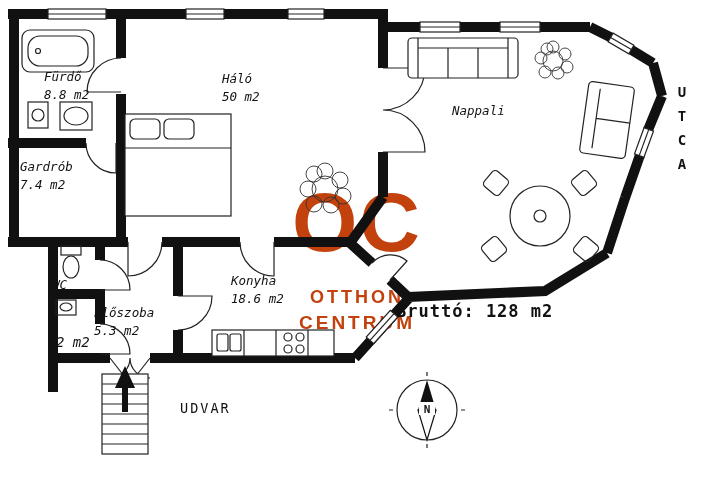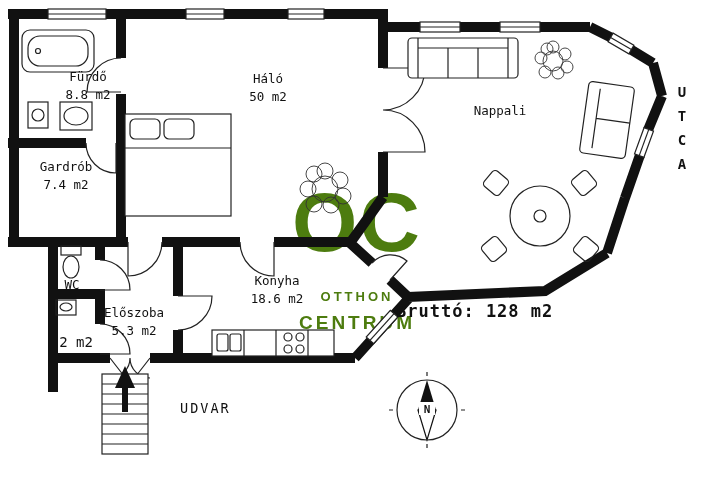--- a/index.html
+++ b/index.html
@@ -1,28 +1,28 @@
 <!DOCTYPE html>
 <html><head>
 <meta charset="utf-8">
 <style>
   html,body{margin:0;padding:0;background:#fff;}
   .stage{position:relative;width:706px;height:500px;background:#fff;overflow:hidden;
          font-family:"DejaVu Sans Mono","Liberation Mono",monospace;color:#111;}
   .stage svg{position:absolute;left:0;top:0;}
   
-  .wm{position:absolute;color:#4d7c0f;font-family:"Liberation Sans",sans-serif;
+  .wm{position:absolute;color:#c2410c;font-family:"Liberation Sans",sans-serif;
       font-weight:700;text-align:center;z-index:0;}
   #wm-logo{left:290px;top:178px;width:134px;font-size:84px;line-height:88px;letter-spacing:2px;}
-  #wm-top{left:282px;top:286px;width:150px;font-size:13px;letter-spacing:3px;line-height:22px;}
+  #wm-top{left:282px;top:286px;width:150px;font-size:18px;letter-spacing:3px;line-height:22px;}
   #wm-bottom{left:282px;top:312px;width:150px;font-size:19px;letter-spacing:3px;line-height:22px;}
   svg{z-index:1;}
   
-  .lbl{position:absolute;text-align:center;font-size:12.5px;line-height:18px;
-       white-space:nowrap;z-index:2;}
+  .lbl{position:absolute;text-align:left;font-size:12.5px;line-height:18px;
+       white-space:nowrap;z-index:2;font-style:italic;}
   .lbl.small{font-size:14px;line-height:12px;}
   .total{position:absolute;left:396px;top:301px;font-size:17px;font-weight:700;
          letter-spacing:1px;z-index:2;text-align:center;}
   .udvar{position:absolute;left:180px;top:400px;font-size:13.5px;font-weight:400;
          letter-spacing:2px;z-index:2;}
   .street{position:absolute;left:674px;top:84px;writing-mode:vertical-rl;
           text-orientation:upright;font-size:14px;font-weight:700;letter-spacing:8px;z-index:2;}
   
   .wall{stroke:#111;stroke-width:10;fill:none;}
   .thin{stroke:#222;stroke-width:1.2;fill:none;}

